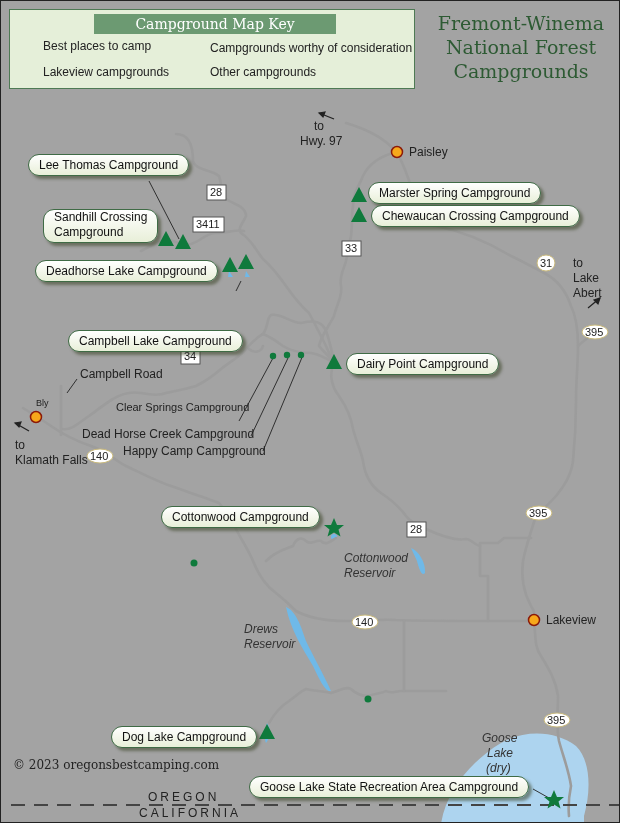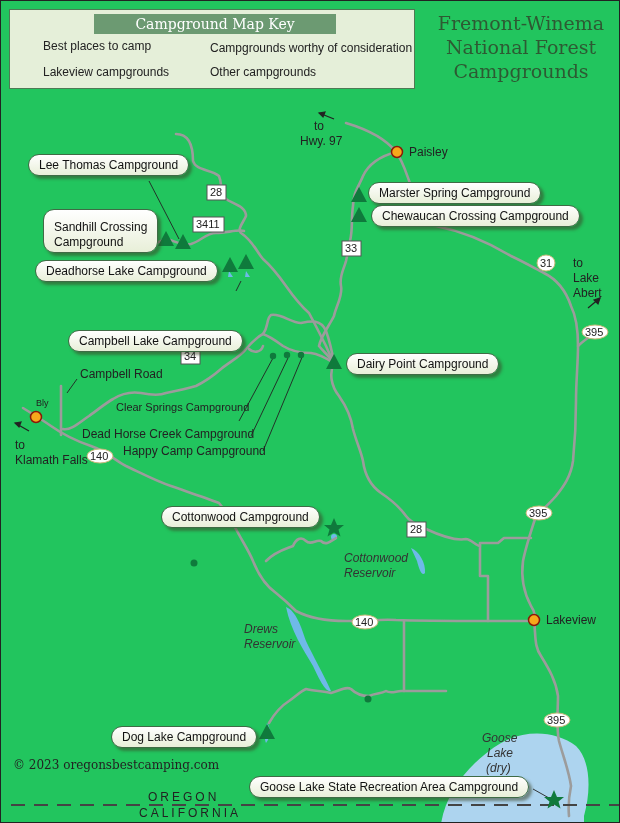--- a/index.html
+++ b/index.html
@@ -1,23 +1,23 @@
 <!DOCTYPE html>
 <html><head>
 <meta charset="utf-8">
 <style>
   html,body{margin:0;padding:0;background:#fff;}
-  #map{position:relative;width:620px;height:823px;background:#22c55e;border:1px solid #222;box-sizing:border-box;overflow:hidden;font-family:"DejaVu Sans","Liberation Sans",sans-serif;}
+  #map{position:relative;width:620px;height:823px;background:#a3a3a3;border:1px solid #222;box-sizing:border-box;overflow:hidden;font-family:"DejaVu Sans","Liberation Sans",sans-serif;}
   svg#roads{position:absolute;left:0;top:0;}
   .key{position:absolute;left:8px;top:8px;width:406px;height:80px;background:#e5efd9;border:1.5px solid #4e7a54;box-sizing:border-box;}
   .key-title{position:absolute;left:84px;top:4px;width:242px;height:20px;background:#6c9a72;color:#fff;font-family:"DejaVu Serif","Liberation Serif",serif;font-size:14px;text-align:center;line-height:20px;}
   .key-item{position:absolute;font-size:12px;color:#222;white-space:nowrap;font-family:"Liberation Sans",sans-serif;}
   .title{position:absolute;left:430px;top:10px;width:180px;text-align:center;font-family:"DejaVu Serif","Liberation Serif",serif;color:#2d5a33;font-size:19px;line-height:24px;}
   .pill{position:absolute;height:20px;line-height:20px;padding:0 10px;border:1.5px solid #3f6b45;border-radius:11px;background:linear-gradient(#ffffff,#e8efd8);box-shadow:3px 3px 3px rgba(60,70,40,0.55);font-family:"Liberation Sans",sans-serif;font-size:12px;color:#111;white-space:nowrap;box-sizing:content-box;}
-  .pill.two{height:32px;line-height:15px;padding-top:10px;}
+  .pill.two{height:32px;line-height:15px;padding-top:0;}
   .lbl{position:absolute;font-family:"Liberation Sans",sans-serif;font-size:12px;color:#222;white-space:nowrap;}
   .lbl.it{font-style:italic;color:#333;}
   .lbl.sm{font-size:11px;}
   .lbl.state{letter-spacing:3px;font-size:12px;}
   .copy{position:absolute;left:12px;top:757px;font-family:"DejaVu Serif","Liberation Serif",serif;font-size:12px;color:#222;}
 </style>
 </head>
 <body>
 
 <div id="map">

